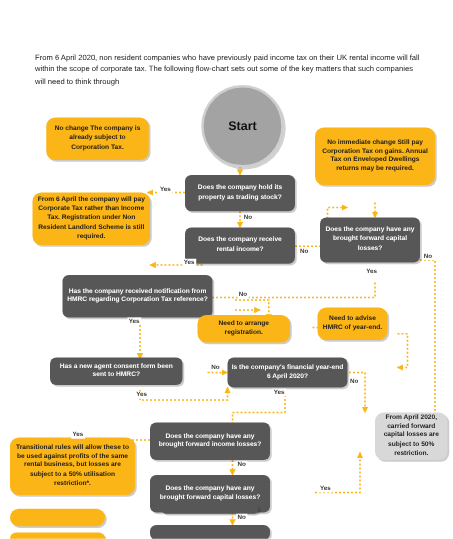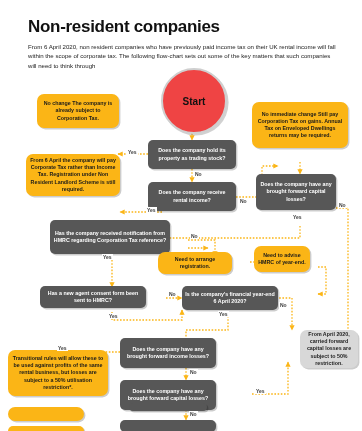--- a/index.html
+++ b/index.html
@@ -48,21 +48,21 @@
     background:#FBB516;color:#1a1a1a;font-weight:bold;
     border-radius:7px;
   }
   .neutral{
     background:#D8D8D8;color:#222222;font-weight:bold;
     border-radius:7px;
   }
   .start{
     position:absolute;
     width:62px;height:62px;border-radius:50%;
-    background:#ef4444;
+    background:#a3a3a3;
     border:2px solid #cfcfcf;
     display:flex;align-items:center;justify-content:center;
     font-size:10px;font-weight:bold;color:#111;
     box-shadow:1.6px 1.6px 0 rgba(0,0,0,0.18);
     z-index:3;
   }
 
   
   .elabel{
     position:absolute;
@@ -71,21 +71,20 @@
     padding:0 1px;
     z-index:4;
     white-space:nowrap;
   }
 </style>
 </head>
 <body>
 
 <div id="page">
 
-  <h1 class="title">Non-resident companies</h1>
   <p class="intro">From 6 April 2020, non resident companies who have previously paid income tax on their UK rental income will fall within the scope of corporate tax. The following flow-chart sets out some of the key matters that such companies will need to think through</p>
 
   <div id="chart">
 
     <svg id="wires" viewBox="0 0 362 369" preserveAspectRatio="none">
       <defs>
         <marker id="ar" markerWidth="5" markerHeight="5" refX="3.6" refY="2" orient="auto">
           <path d="M0,0 L4,2 L0,4 z" fill="#FBB516"></path>
         </marker>
       </defs>

